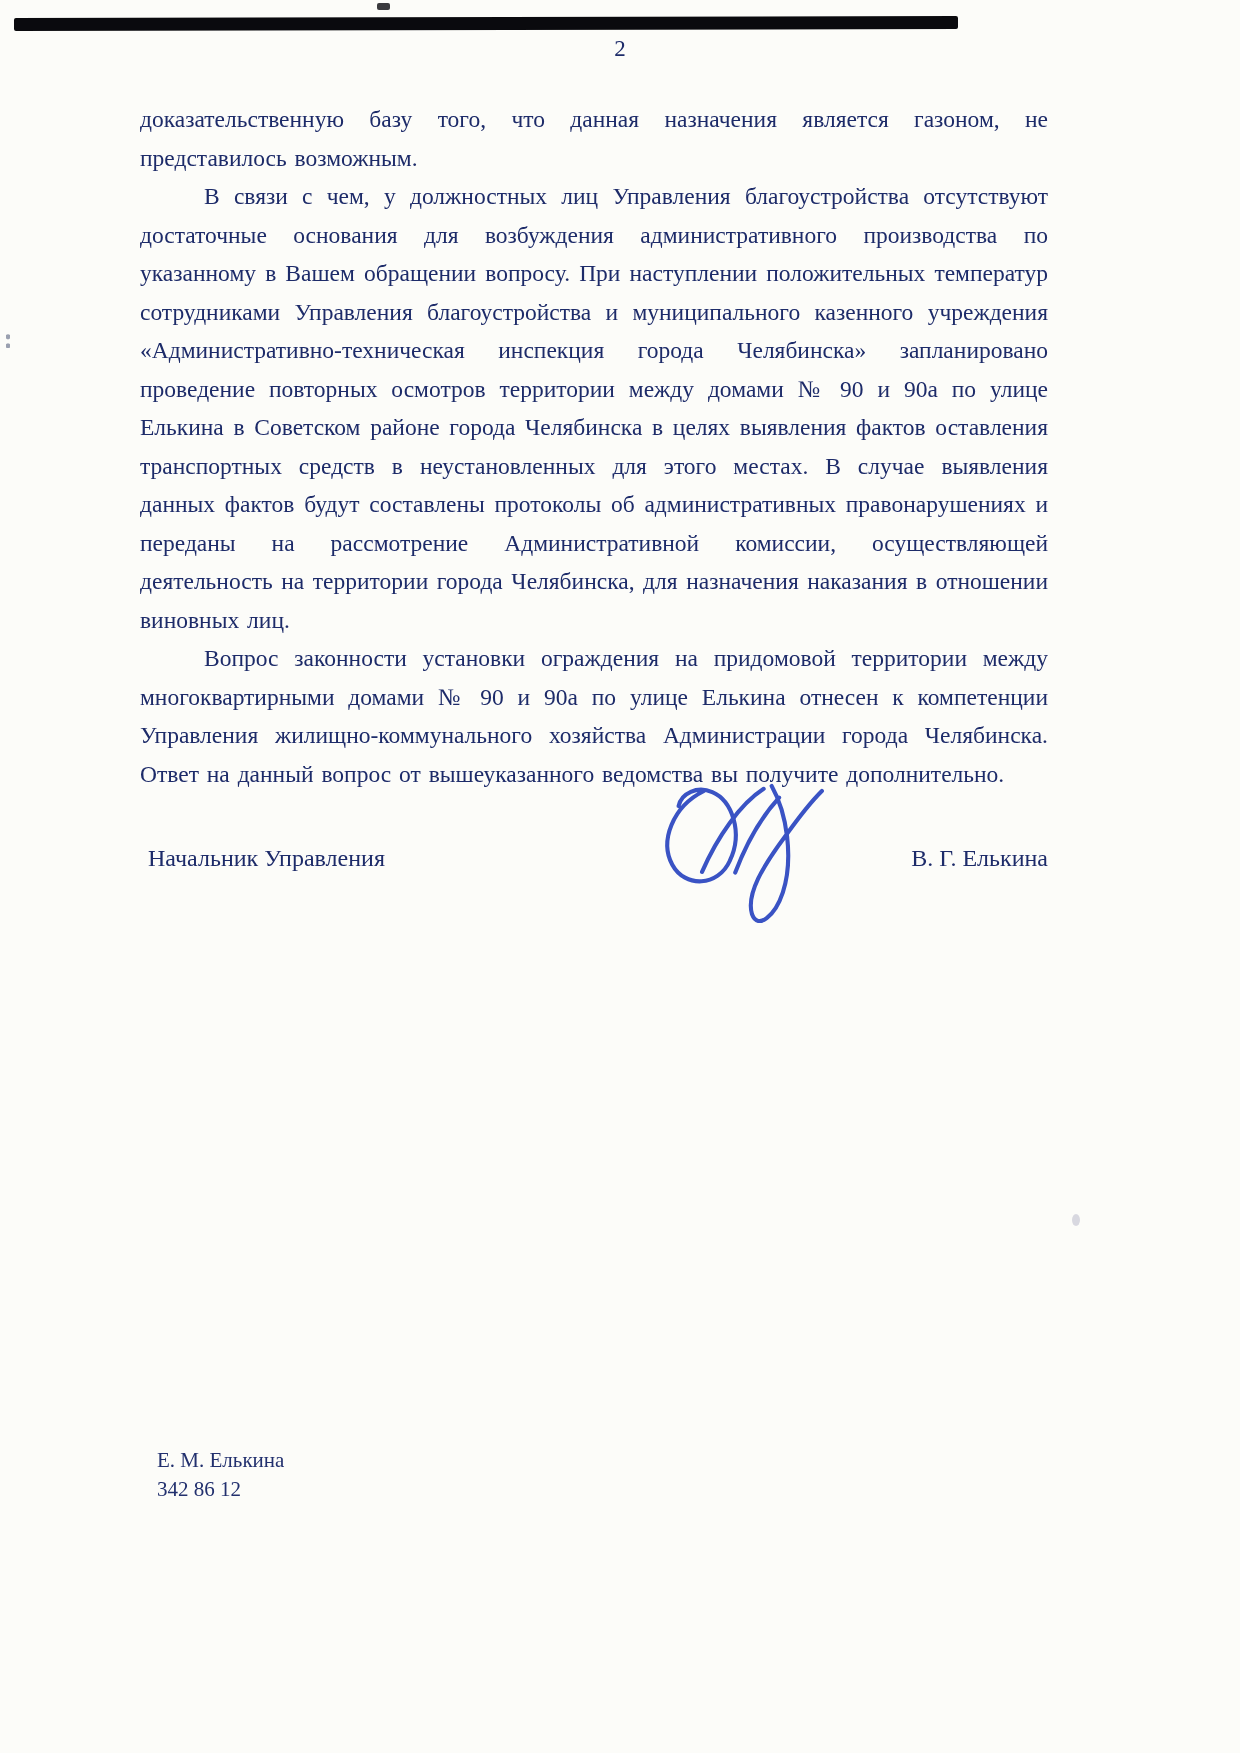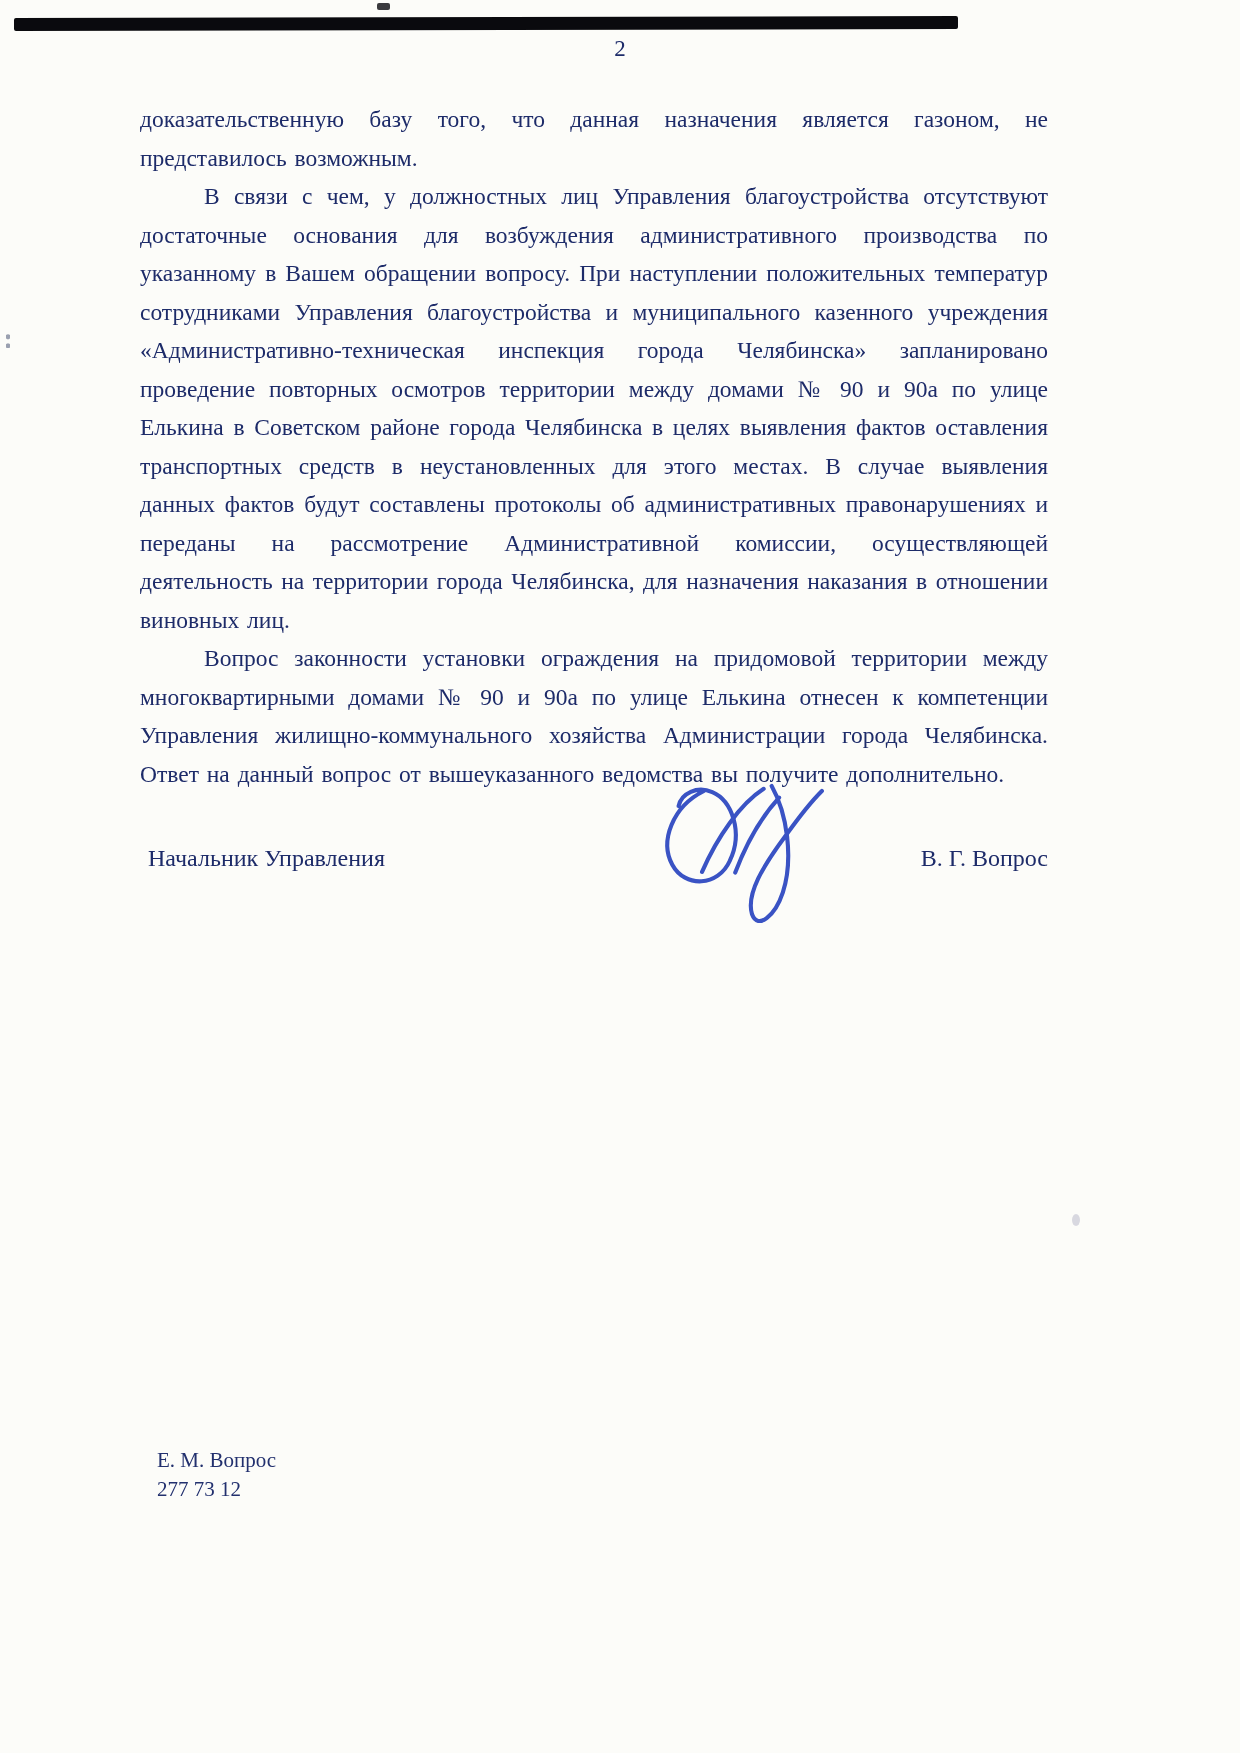--- a/index.html
+++ b/index.html
@@ -106,28 +106,28 @@
   <div class="page-number">2</div>
 
   <div class="body-text">
     <p class="para no-indent">доказательственную базу того, что данная назначения является газоном, не представилось возможным.</p>
     <p class="para">В связи с чем, у должностных лиц Управления благоустройства отсутствуют достаточные основания для возбуждения административного производства по указанному в Вашем обращении вопросу. При наступлении положительных температур сотрудниками Управления благоустройства и муниципального казенного учреждения «Административно-техническая инспекция города Челябинска» запланировано проведение повторных осмотров территории между домами № 90 и 90а по улице Елькина в Советском районе города Челябинска в целях выявления фактов оставления транспортных средств в неустановленных для этого местах. В случае выявления данных фактов будут составлены протоколы об административных правонарушениях и переданы на рассмотрение Административной комиссии, осуществляющей деятельность на территории города Челябинска, для назначения наказания в отношении виновных лиц.</p>
     <p class="para">Вопрос законности установки ограждения на придомовой территории между многоквартирными домами № 90 и 90а по улице Елькина отнесен к компетенции Управления жилищно-коммунального хозяйства Администрации города Челябинска. Ответ на данный вопрос от вышеуказанного ведомства вы получите дополнительно.</p>
   </div>
 
   <div class="sig-row">
     <span>Начальник Управления</span>
-    <span>В. Г. Вопрос</span>
+    <span>В. Г. Елькина</span>
   </div>
 
   <svg class="signature-svg" viewBox="0 0 200 170" xmlns="http://www.w3.org/2000/svg">
     <path d="M62,18 C30,30 14,62 24,86 C34,110 66,112 80,88 C96,62 88,30 70,20 C56,12 40,18 36,30"></path>
     <path d="M52,96 C70,64 96,34 120,22"></path>
     <path d="M84,100 C98,72 116,48 134,32"></path>
     <path d="M128,20 C140,48 142,92 128,124 C118,146 100,158 96,142 C92,122 112,96 136,70 C152,52 166,38 176,30"></path>
   </svg>
 
   <div class="footer">
-    <div>Е.  М. Вопрос</div>
-    <div>277 73 12</div>
+    <div>Е.  М. Елькина</div>
+    <div>342 86 12</div>
   </div>
 
 </div>
 
 </body></html>

